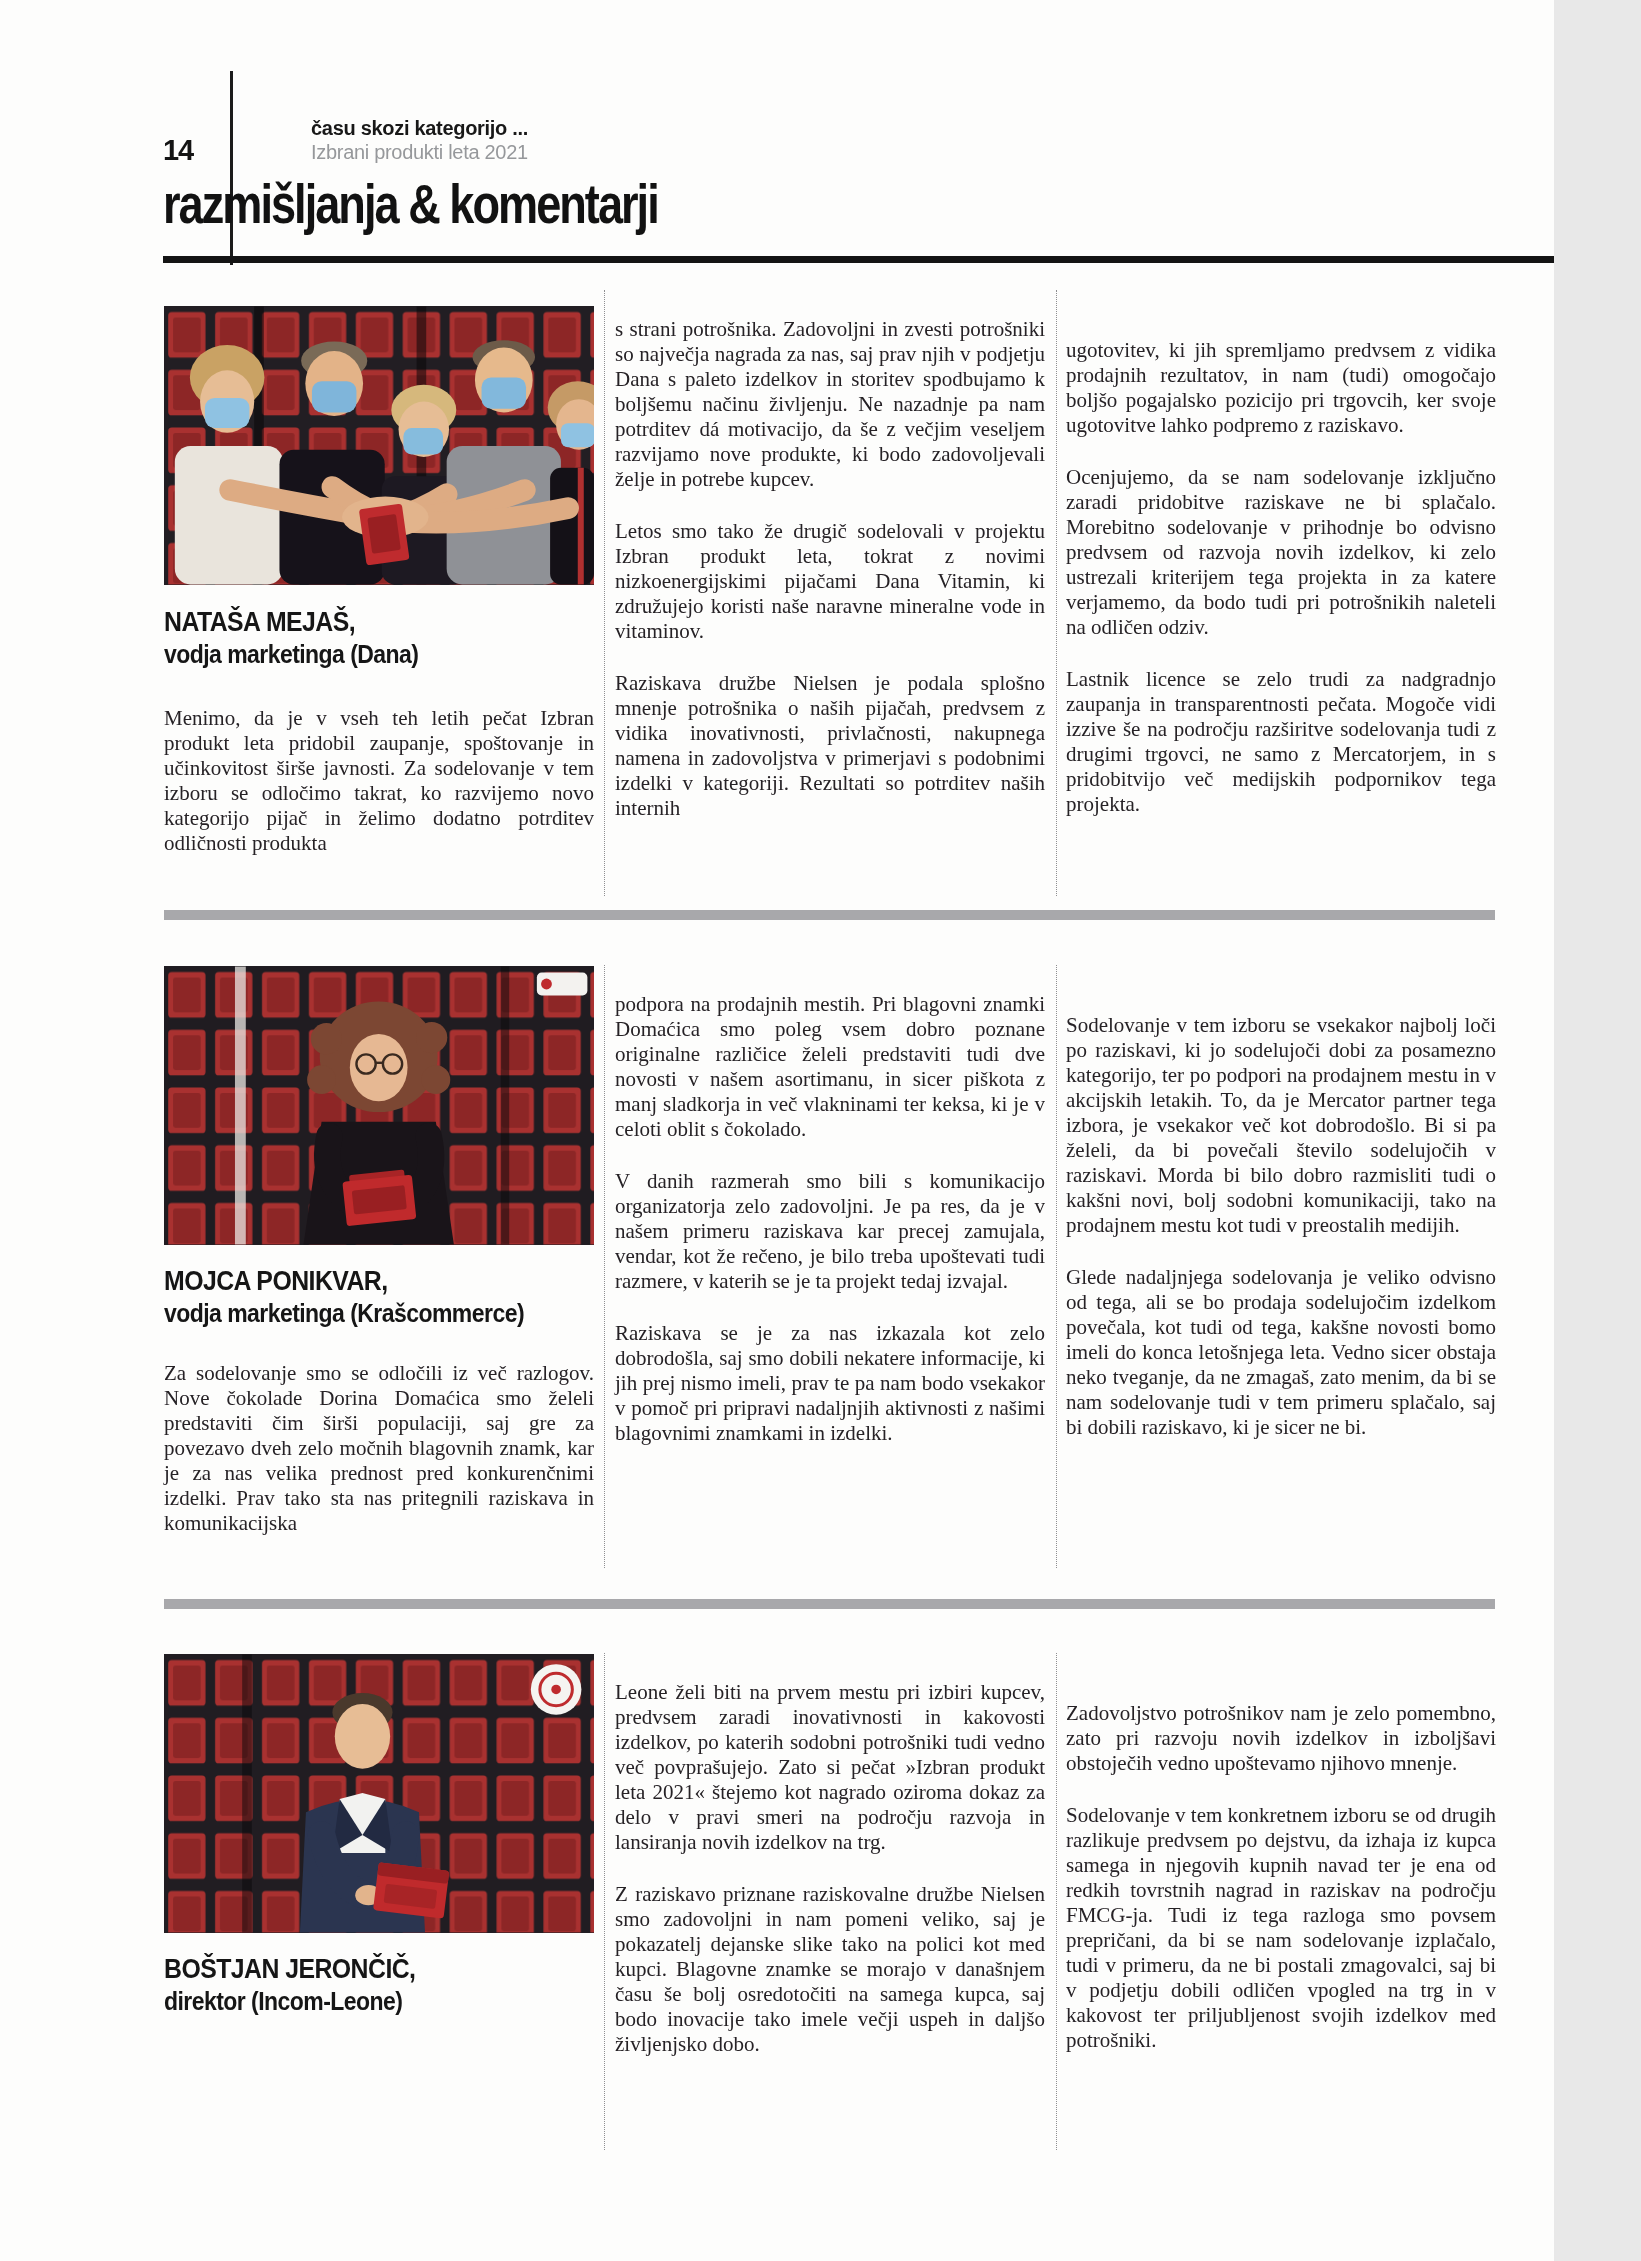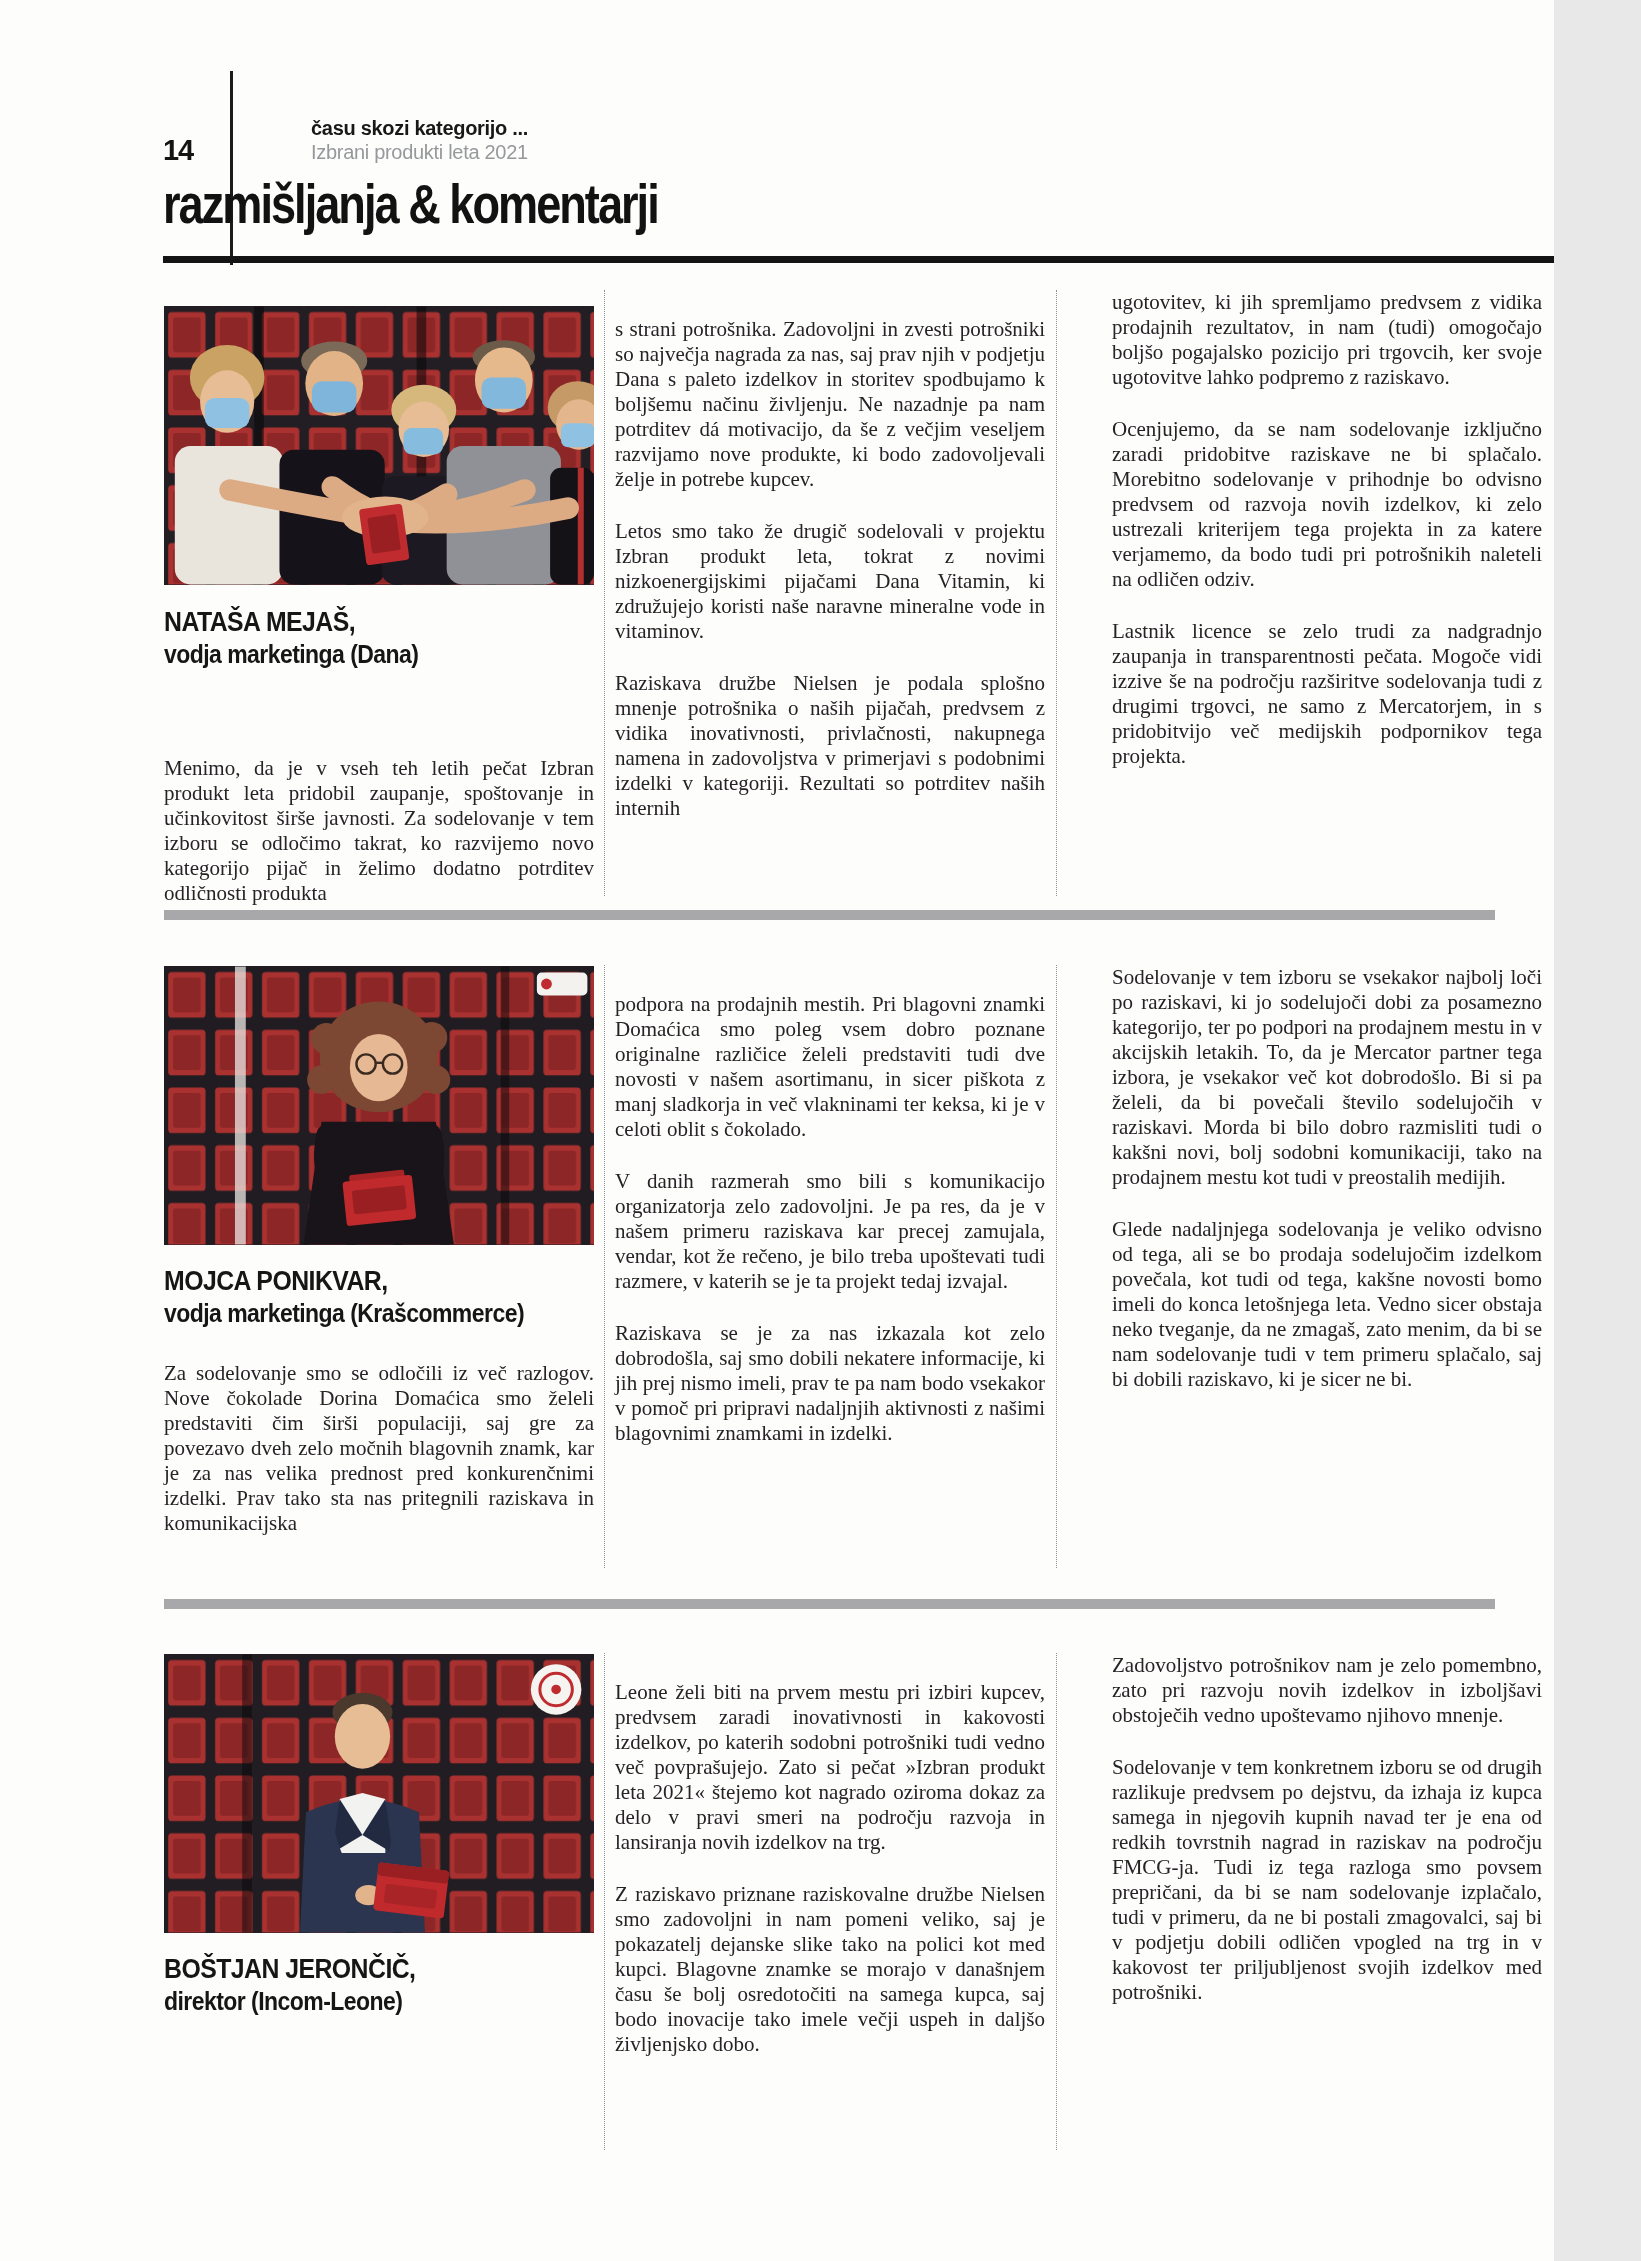--- a/index.html
+++ b/index.html
@@ -52,21 +52,21 @@
   .dotsep.d1{left:440px;}
   .dotsep.d2{left:892px;}
   .leftcol{position:absolute;left:0;top:0;width:430px;}
   .col{
     position:absolute;top:0;width:430px;
     text-align:justify;
     font-size:21px;line-height:25px;
     hyphens:auto;-webkit-hyphens:auto;
   }
   .col.mid{left:451px;margin-top:27px;}
-  .col.right{left:948px;}
+  .col.right{left:902px;margin-top:48px;}
   .col p, .left-text p{margin:0 0 27px 0;}
   .left-text{
     text-align:justify;font-size:21px;line-height:25px;
     hyphens:auto;-webkit-hyphens:auto;
   }
   .photo{
     width:430px;height:279px;display:block;background:#221e23;
   }
   .sec1 .photo{margin-top:16.3px;}
   .sec2 .photo{margin-top:1.2px;}
@@ -78,21 +78,21 @@
     transform:scaleX(0.92);transform-origin:left top;
     white-space:nowrap;
   }
   .person-role{
     font-family:"Liberation Sans", sans-serif;
     font-weight:bold;font-size:25px;line-height:31px;color:#161616;
     letter-spacing:-0.6px;
     transform:scaleX(0.92);transform-origin:left top;
     white-space:nowrap;
   }
-  .sec1 .left-text{margin-top:86px;}
+  .sec1 .left-text{margin-top:36px;}
   .sec2 .left-text{margin-top:32px;}
   
   .gray-divider{
     position:absolute;left:164px;width:1331px;height:10.2px;background:#a8a8ab;
   }
   .gd1{top:910px;}
   .gd2{top:1599px;}
 </style>
 </head>
 <body>

